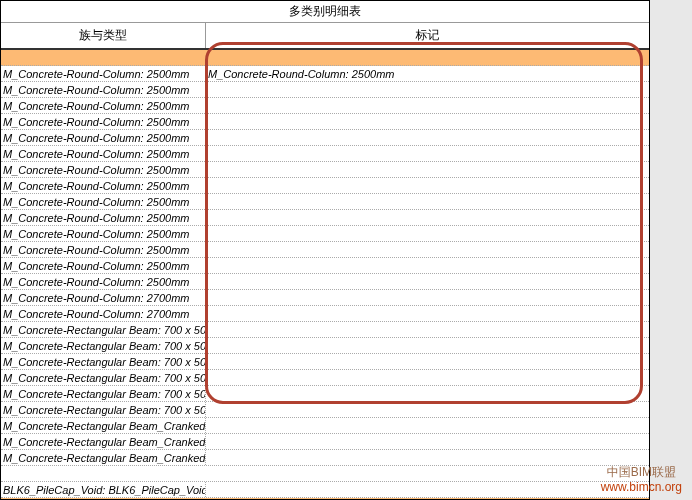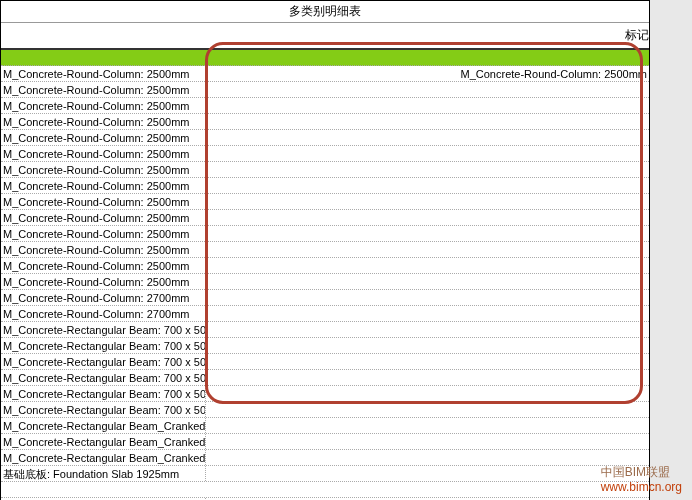--- a/index.html
+++ b/index.html
@@ -6,21 +6,21 @@
     body {
       font-family: "Microsoft YaHei", Arial, sans-serif;
       font-size: 11px;
       background: #e8e8e8;
       width: 692px;
       height: 500px;
       overflow: hidden;
       position: relative;
     }
     .schedule-container {
-      background: #84cc16;
+      background: #fdba74;
       width: 650px;
       height: 500px;
       border: 1px solid #000;
     }
     .title-row {
       text-align: center;
       font-size: 12px;
       padding: 2px 0;
       border-bottom: 1px solid #999;
       background: #fff;
@@ -31,34 +31,35 @@
       background: #fff;
     }
     .header-cell {
       text-align: center;
       padding: 4px 0;
       font-size: 12px;
       border-right: 1px solid #999;
     }
     .header-cell:last-child { border-right: none; }
     .col1 { width: 205px; flex-shrink: 0; }
-    .col2 { flex: 1; text-align: right; }
+    .col2 { flex: 1; }
     .spacer-row {
       height: 16px;
       border-bottom: 1px dotted #aaa;
     }
     .data-body {
       overflow: hidden;
     }
     .data-row {
       display: flex;
       border-bottom: 1px dotted #aaa;
       height: 16px;
       line-height: 16px;
       background: #fff;
+      font-style: italic;
     }
     .data-cell {
       padding: 0 2px;
       overflow: hidden;
       white-space: nowrap;
       border-right: 1px dotted #aaa;
       font-size: 11px;
     }
     .data-cell.col1 { border-right: 1px dotted #aaa; }
     .data-cell.col2 { border-right: none; }
@@ -71,34 +72,35 @@
       border: 3px solid #b04030;
       border-radius: 18px;
       pointer-events: none;
     }
     .watermark {
       position: absolute;
       bottom: 6px;
       right: 10px;
       font-size: 12px;
       color: #4a7fb0;
-      text-align: left;
+      text-align: center;
       line-height: 1.2;
       font-family: Arial, sans-serif;
       margin-top: 33px;
     }
     .watermark .line1 { color: #9a6a4a; }
     .watermark .line2 { color: #c2410c; }
   </style>
 </head>
 <body>
 
 <div class="schedule-container">
   <div class="title-row">多类别明细表</div>
   <div class="header-row">
+    <div class="header-cell col1">族与类型</div>
     <div class="header-cell col2">标记</div>
   </div>
   <div class="spacer-row"></div>
   <div class="data-body" id="data-body">
       <div class="data-row">
         <div class="data-cell col1">M_Concrete-Round-Column: 2500mm</div>
         <div class="data-cell col2">M_Concrete-Round-Column: 2500mm</div>
       </div>
       <div class="data-row">
         <div class="data-cell col1">M_Concrete-Round-Column: 2500mm</div>
@@ -190,24 +192,20 @@
       </div>
       <div class="data-row">
         <div class="data-cell col1">M_Concrete-Rectangular Beam_Cranked: 1</div>
         <div class="data-cell col2"></div>
       </div>
       <div class="data-row">
         <div class="data-cell col1">M_Concrete-Rectangular Beam_Cranked: 1</div>
         <div class="data-cell col2"></div>
       </div>
       <div class="data-row">
-        <div class="data-cell col1">基础底板: Foundation Slab 1925mm</div>
-        <div class="data-cell col2"></div>
-      </div>
-      <div class="data-row">
         <div class="data-cell col2"></div>
       </div>
       <div class="data-row">
         <div class="data-cell col1">BLK6_PileCap_Void: BLK6_PileCap_Void</div>
         <div class="data-cell col2"></div>
       </div>
     </div>
 </div>
 
 <div class="highlight-box"></div>

